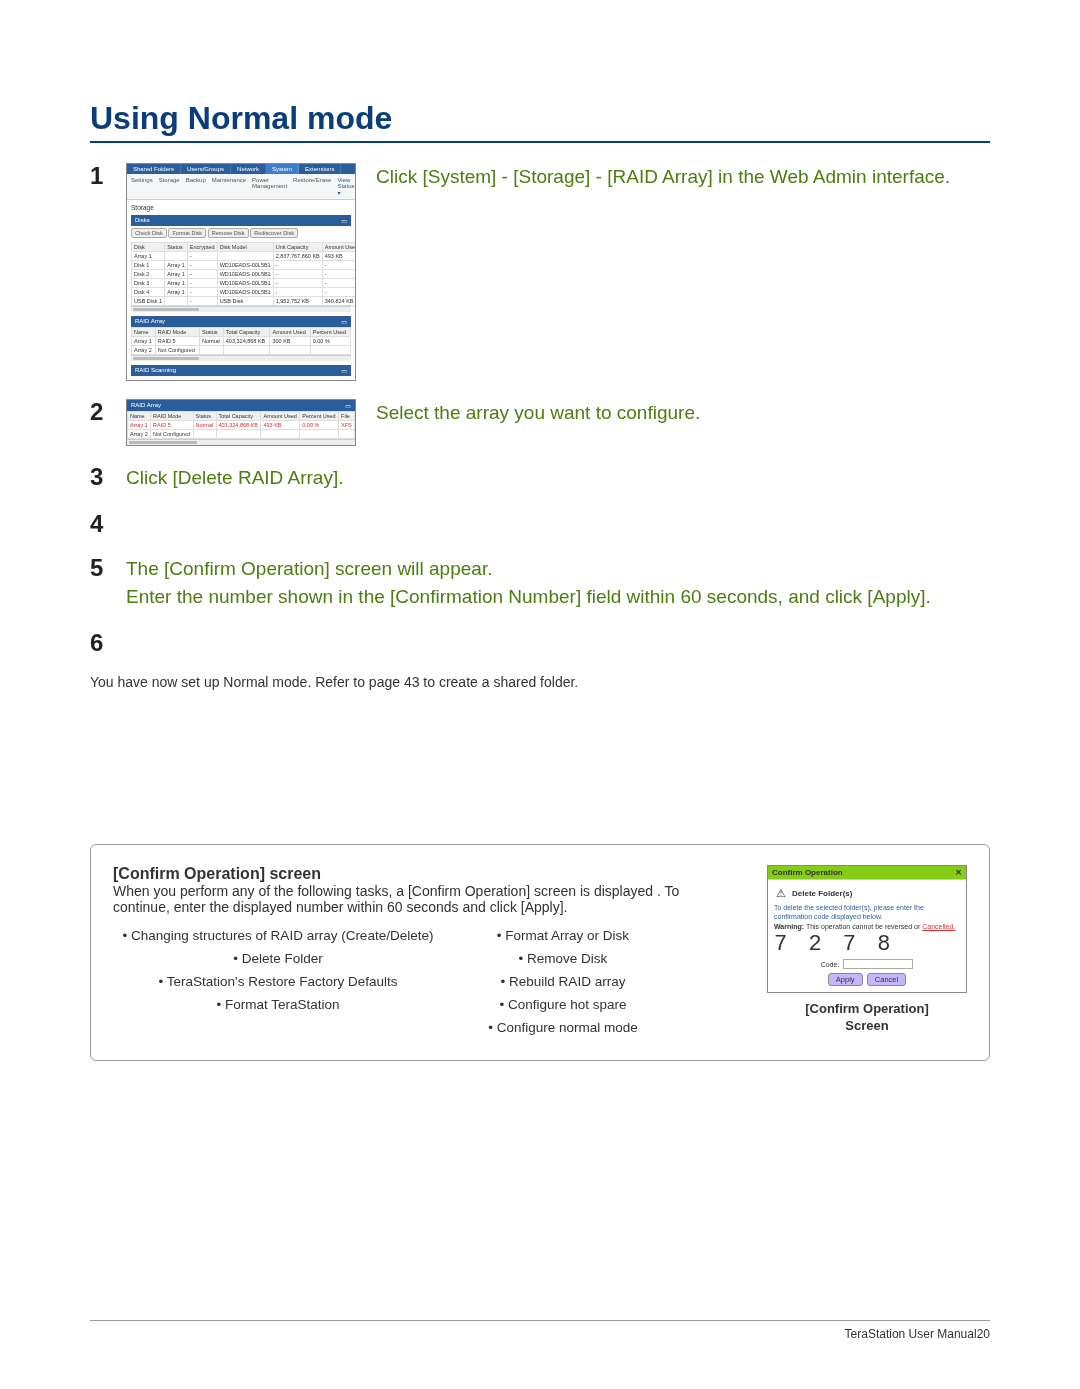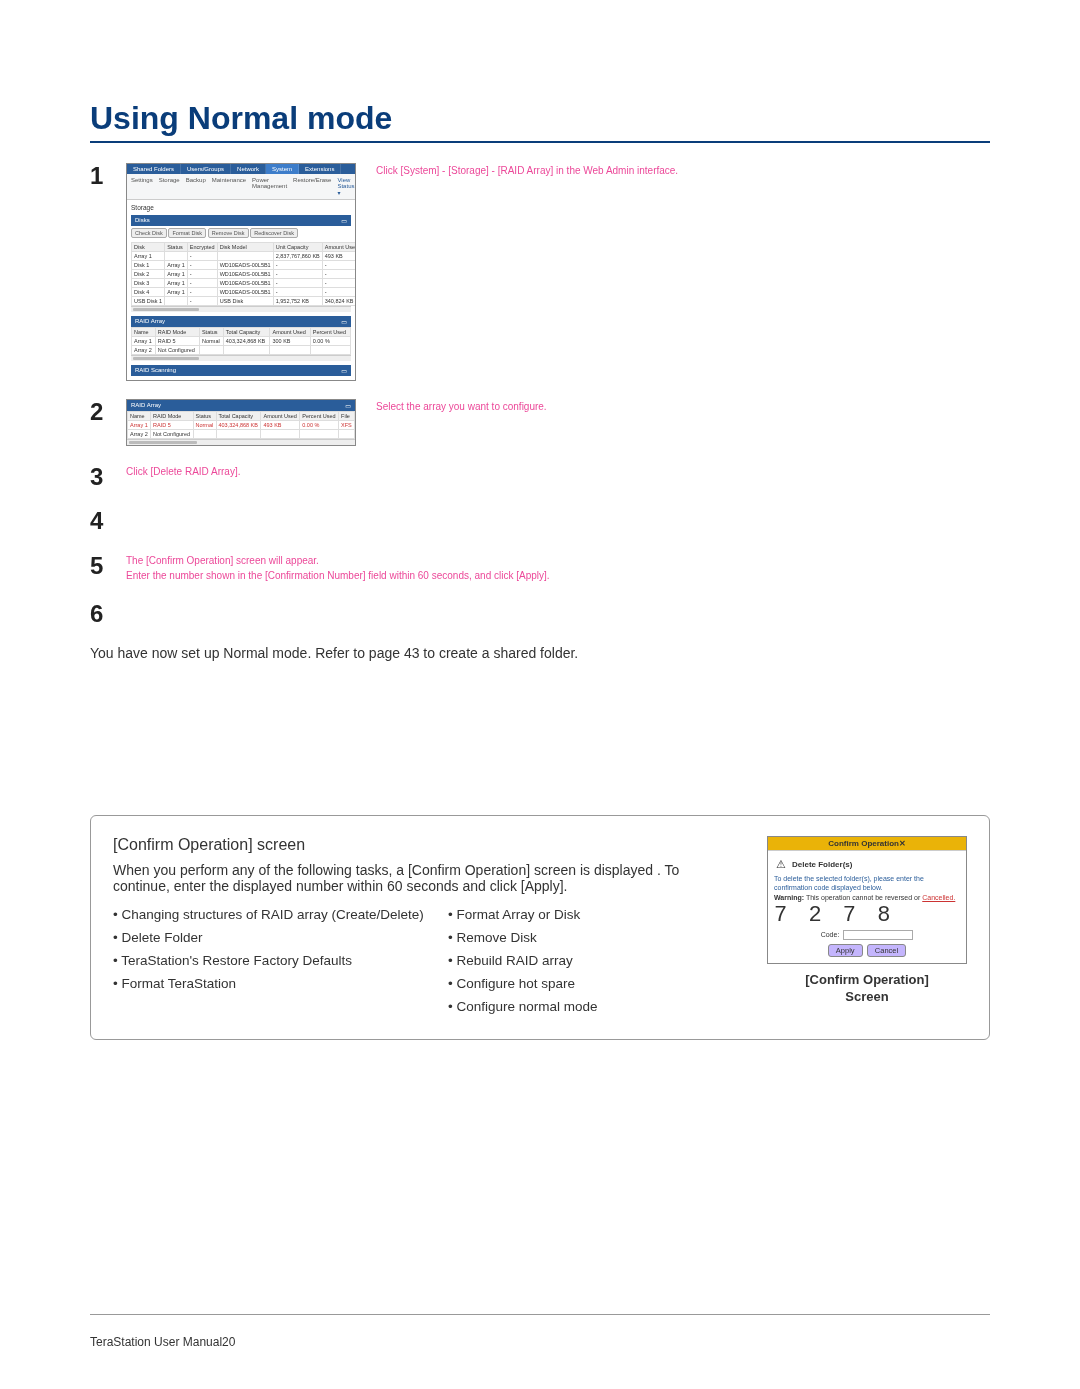--- a/index.html
+++ b/index.html
@@ -28,22 +28,22 @@
     .step-num {
       font-size: 24px;
       font-weight: bold;
       width: 36px;
       flex-shrink: 0;
       line-height: 1.1;
       color: #222;
     }
     .step-body {
       flex: 1;
-      font-size: 10px;
-      color: #ec4899;
+      font-size: 19px;
+      color: #4d7c0f;
       line-height: 1.5;
     }
     .step-figure {
       width: 230px;
       flex-shrink: 0;
       margin-right: 20px;
     }
     .step-row {
       display: flex;
       align-items: flex-start;
@@ -136,37 +136,38 @@
       margin-bottom: 24px;
     }
     .confirm-box {
       border: 1px solid #999;
       border-radius: 6px;
       padding: 20px 22px;
       margin-top: 10px;
     }
     .confirm-title {
       font-size: 16px;
-      font-weight: normal;
-      margin-bottom: 8px;
+      font-weight: bold;
+      margin-bottom: 0;
     }
     .confirm-desc {
       font-size: 14px;
       margin-bottom: 10px;
       max-width: 620px;
     }
     .confirm-row {
       display: flex;
     }
     .confirm-left {
       flex: 1;
     }
     .confirm-lists {
       display: flex;
-      gap: 5px;
+      gap: 20px;
+      text-align: center;
     }
     .confirm-lists ul {
       list-style: none;
       font-size: 13.5px;
       line-height: 1.7;
     }
     .confirm-lists ul li::before {
       content: "• ";
       color: #333;
     }
@@ -177,25 +178,25 @@
       font-size: 13px;
     }
     .dialog {
       border: 1px solid #888;
       background: #fff;
       font-size: 8px;
       text-align: left;
       margin-bottom: 8px;
     }
     .dialog-header {
-      background: #eab308;
+      background: #84cc16;
       border-bottom: 1px solid #ccc;
       padding: 2px 4px;
       display: flex;
-      justify-content: center;
+      justify-content: space-between;
       font-weight: bold;
     }
     .dialog-body { padding: 6px; }
     .dialog-warn {
       display: flex;
       align-items: center;
       gap: 4px;
       margin-bottom: 4px;
     }
     .warn-icon {
@@ -242,27 +243,27 @@
       background: #c4b5fd;
       margin: 0 1px;
     }
     .caption {
       font-weight: bold;
       font-size: 13px;
       line-height: 1.3;
     }
     .footer {
       position: absolute;
-      bottom: 40px;
+      bottom: 48px;
       left: 90px;
       right: 90px;
       border-top: 1px solid #999;
-      padding-top: 20px;
-      display: flex;
-      justify-content: flex-start;
+      padding-top: 6px;
+      display: flex;
+      justify-content: flex-end;
       font-size: 12px;
       color: #333;
     }
     .col-a { width: 330px; }
     .col-b { width: 200px; }
   </style>
 </head>
 <body>
 
 <h1 class="page-title">Using Normal mode</h1>

